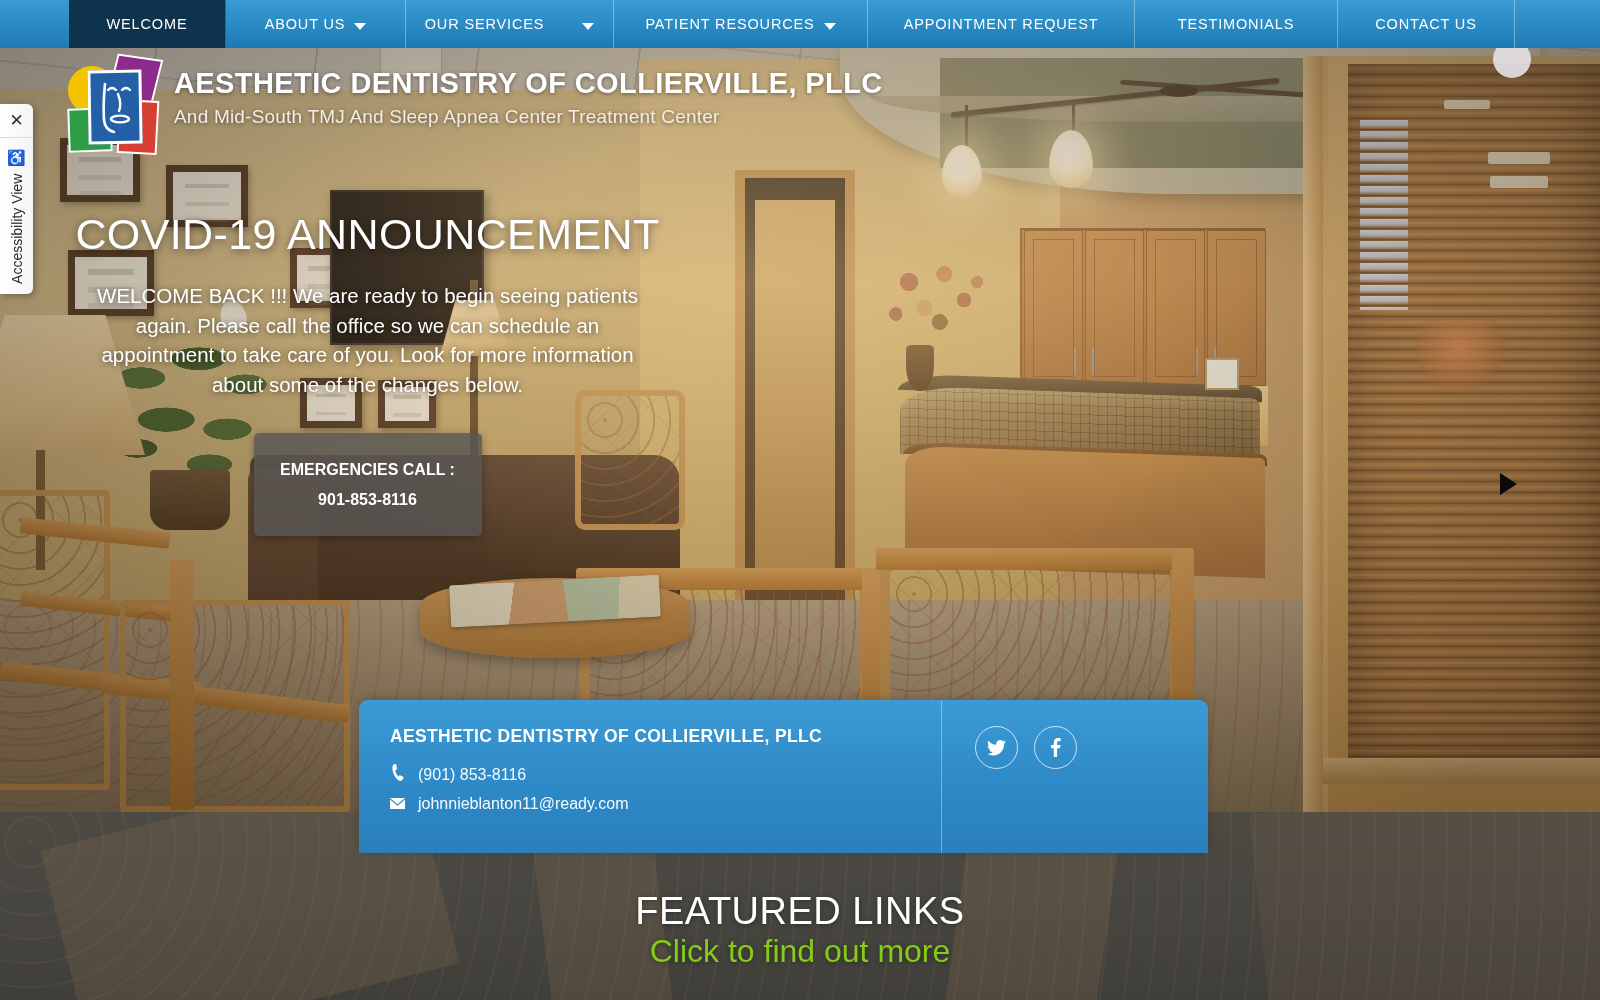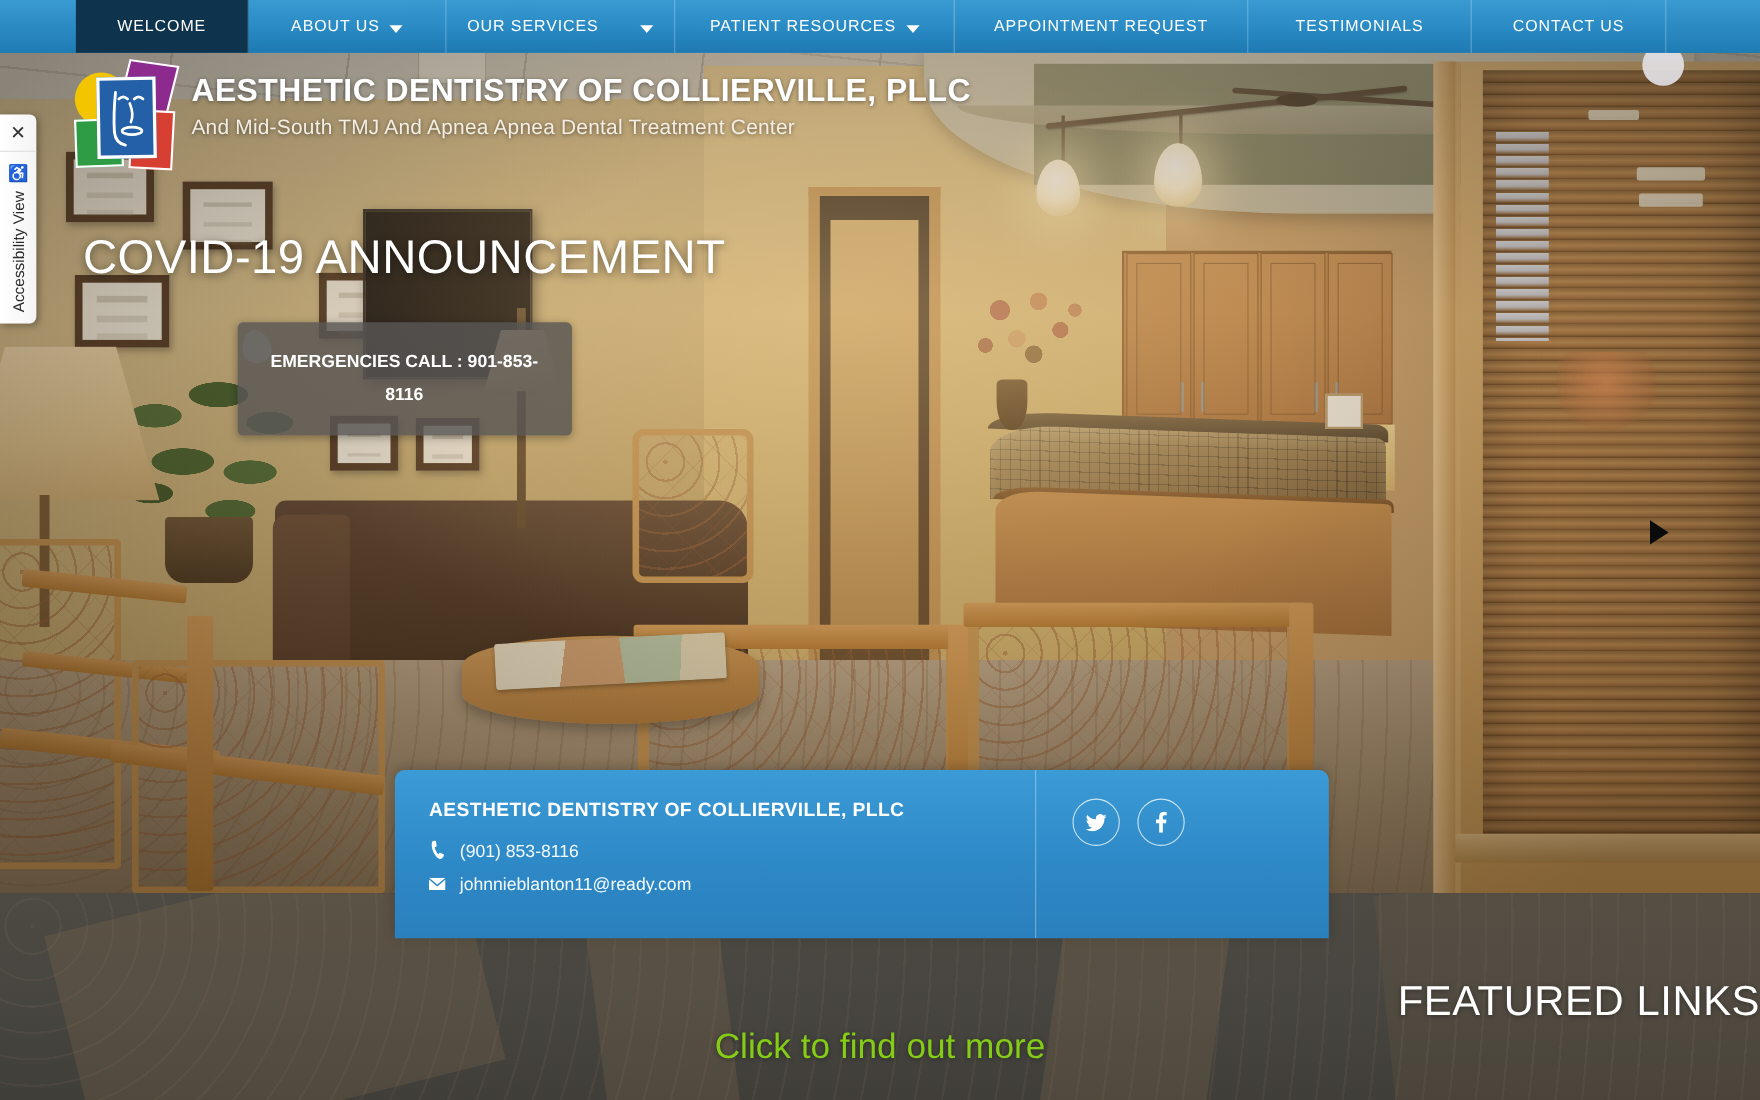--- a/index.html
+++ b/index.html
@@ -475,21 +475,21 @@
     text-shadow: 0 2px 8px rgba(0,0,0,.5);
   }
   .hero-body {
     margin-top: 22px;
     font-size: 20.5px; line-height: 1.44; color: #ffffff;
     text-shadow: 0 1px 6px rgba(0,0,0,.6);
     padding: 0 22px;
   }
   .emergency-btn {
     display: block; margin: 34px auto 0;
-    width: 304px; padding: 22px 16px;
+    width: 228px; padding: 22px 16px;
     background: rgba(88,86,84,.82);
     border-radius: 5px;
     color: #ffffff; font-weight: bold; font-size: 16px;
     line-height: 1.85; text-align: center;
     cursor: pointer;
     box-shadow: 0 2px 8px rgba(0,0,0,.3);
   }
 
   
   .contact-panel {
@@ -526,21 +526,20 @@
 
   
   .featured {
     position: absolute; left: 0; top: 890px; width: 1600px;
     text-align: center; z-index: 30;
   }
   .featured-title {
     font-size: 38px; color: #ffffff; font-weight: normal;
     letter-spacing: .5px;
     text-shadow: 0 1px 5px rgba(0,0,0,.4);
-    text-align: right;
   }
   .featured-sub {
     margin-top: 0; font-size: 32px; color: #84cc16;
     text-shadow: 0 1px 5px rgba(0,0,0,.4);
   }
 
   
   .slider-next {
     position: absolute; left: 1500px; top: 473px;
     width: 0; height: 0;
@@ -722,36 +721,37 @@
       <svg class="lg-face" viewBox="0 0 54 74">
         <path d="M17 14 Q15 34 16 50 Q17 60 26 62" fill="none" stroke="#ffffff" stroke-width="2.6" stroke-linecap="round"></path>
         <path d="M20 20 q4 -4 8 0" fill="none" stroke="#ffffff" stroke-width="2.4" stroke-linecap="round"></path>
         <path d="M34 20 q4 -4 8 0" fill="none" stroke="#ffffff" stroke-width="2.4" stroke-linecap="round"></path>
         <path d="M30 24 q4 10 1 17" fill="none" stroke="#ffffff" stroke-width="2.4" stroke-linecap="round"></path>
         <ellipse cx="32" cy="49" rx="9" ry="3.4" fill="none" stroke="#ffffff" stroke-width="2.4"></ellipse>
       </svg>
     </div>
     <div class="brand-text">
       <div class="brand-title">AESTHETIC DENTISTRY OF COLLIERVILLE, PLLC</div>
-      <div class="brand-sub">And Mid-South TMJ And Apnea Apnea Dental Treatment Center</div>
+      <div class="brand-sub">And Mid-South TMJ And Sleep Apnea Center Treatment Center</div>
     </div>
   </div>
 
   <div class="a11y">
     <div class="a11y-close">✕</div>
     <div class="a11y-body">
       <div class="a11y-label">
         <span>Accessibility View</span>
         <span class="a11y-icon">♿</span>
       </div>
     </div>
   </div>
 
   <div class="hero-content">
     <h1 class="hero-title">COVID-19 ANNOUNCEMENT</h1>
+    <p class="hero-body">WELCOME BACK !!! We are ready to begin seeing patients again. Please call the office so we can schedule an appointment to take care of you. Look for more information about some of the changes below.</p>
     <div class="emergency-btn">EMERGENCIES CALL : 901-853-8116</div>
   </div>
 
   <div class="contact-panel">
     <div class="contact-left">
       <div class="contact-title">AESTHETIC DENTISTRY OF COLLIERVILLE, PLLC</div>
 
 
       <div class="contact-row">
         <span class="ci">

